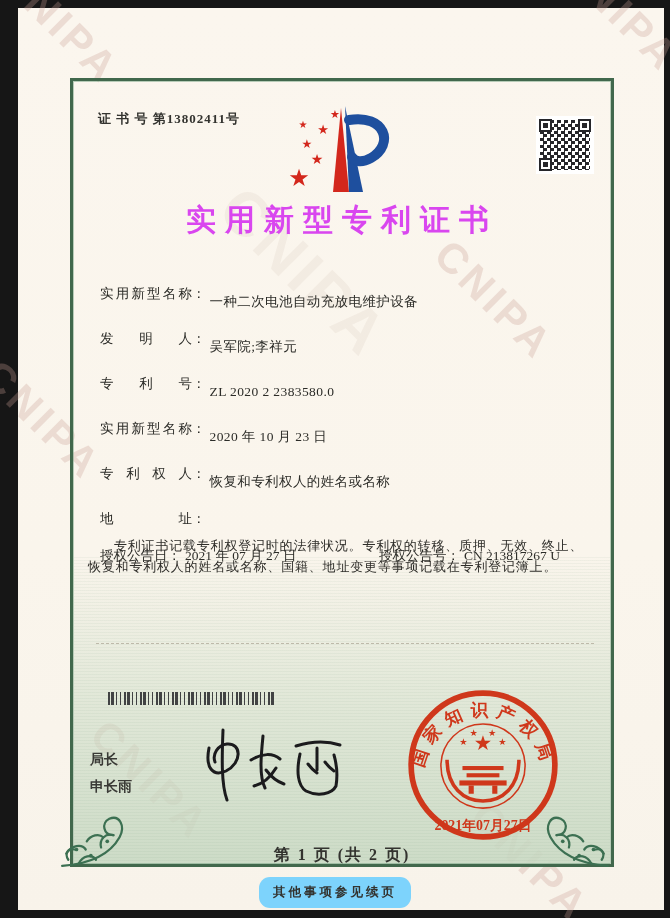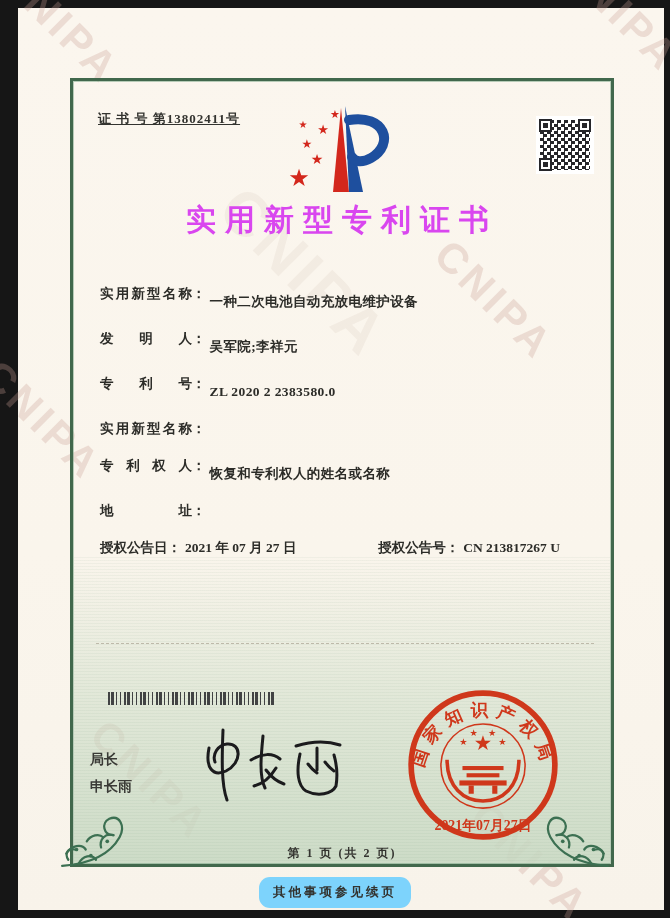--- a/index.html
+++ b/index.html
@@ -39,42 +39,42 @@
   }
   .corner-ornament{position:absolute;width:82px;height:82px;z-index:4;}
   .corner-ornament.flip{transform:scaleX(-1);}
   .dashed-sep{
     position:absolute;left:96px;top:643px;width:498px;height:0;
     border-top:1px dashed rgba(135,125,105,0.45);z-index:3;
   }
   
   .cert-no{
     position:absolute;left:98px;top:110px;z-index:3;
-    font-size:13px;font-weight:bold;letter-spacing:1px;color:#33332f;text-decoration:underline;
+    font-size:13px;font-weight:bold;letter-spacing:1px;color:#33332f;
   }
   .logo{position:absolute;left:283px;top:102px;width:122px;height:98px;z-index:3;}
   .qr{
     position:absolute;left:536px;top:116px;width:58px;height:58px;z-index:3;
     background:#fff;padding:4px;box-sizing:border-box;
   }
   .qr-grid{
     position:relative;width:100%;height:100%;
     background:
       repeating-conic-gradient(#26262a 0% 25%, rgba(0,0,0,0) 0% 50%) 0 0/7px 7px;
   }
   .finder{position:absolute;width:13px;height:13px;border:2.5px solid #26262a;background:#fff;box-sizing:border-box;}
   .finder::after{content:"";position:absolute;left:2px;top:2px;right:2px;bottom:2px;background:#26262a;}
   .finder.tl{left:-1px;top:-1px}.finder.tr{right:-1px;top:-1px}.finder.bl{left:-1px;bottom:-1px}
   .title{
     position:absolute;left:70px;top:200px;width:544px;z-index:3;
     text-align:center;font-size:30px;font-weight:bold;letter-spacing:9px;color:#d946ef;
   }
   
   .fields{position:absolute;left:100px;top:284px;width:486px;z-index:3;
-    font-size:13.5px;font-weight:700;color:#2c2c28;}
+    font-size:13.5px;font-weight:400;color:#2c2c28;}
   .frow{display:flex;margin-bottom:17px;line-height:20px;}
   .flabel{width:92px;flex:none;text-align:justify;text-align-last:justify;}
   .fcolon{flex:none;padding-right:4px;}
   .fvalue{flex:1;letter-spacing:0.4px;margin-top:8px;}
   .pair{display:flex;}
   .pair .flabel{width:auto;text-align-last:auto;}
   .pair-right{margin-left:auto;padding-right:26px;justify-content:space-between;}
   
   .paras{position:absolute;left:88px;top:536px;width:498px;z-index:3;
     font-size:13px;line-height:20.5px;color:#2e2d29;letter-spacing:0.8px;}
@@ -89,21 +89,21 @@
       #26262a 12px 13px,rgba(0,0,0,0) 13px 16px);
     opacity:.85;
   }
   .director{position:absolute;left:90px;top:746px;z-index:3;
     font-family:"Liberation Sans","DejaVu Sans",sans-serif;
     font-size:14px;font-weight:bold;color:#3a3a36;line-height:27px;}
   .signature{position:absolute;left:196px;top:722px;z-index:3;}
   .seal{position:absolute;left:406px;top:688px;width:154px;height:154px;z-index:5;opacity:.95;}
   .page-note{
     position:absolute;left:70px;top:845px;width:544px;z-index:4;
-    text-align:center;font-size:12px;color:#33332f;letter-spacing:2px;font-weight:600;
+    text-align:center;font-size:16px;color:#33332f;letter-spacing:2px;font-weight:600;
   }
   .continuation{
     position:absolute;left:0;top:877px;width:670px;z-index:3;text-align:center;
   }
   .continuation span{
     display:inline-block;background:#7dd3fc;padding:7px 14px;
     font-size:12.5px;font-weight:600;letter-spacing:3px;color:#33332f;border-radius:11px;
   }
 </style>
 </head>
@@ -198,20 +198,21 @@
     <span class="fvalue">吴军院;李祥元</span>
   </div>
   <div class="frow">
     <span class="flabel">专利号</span>
       <span class="fcolon">：</span>
     <span class="fvalue">ZL 2020 2 2383580.0</span>
   </div>
   <div class="frow">
     <span class="flabel">实用新型名称</span>
       <span class="fcolon">：</span>
+    <span class="fvalue">2020 年 10 月 23 日</span>
   </div>
   <div class="frow">
     <span class="flabel">专利权人</span>
       <span class="fcolon">：</span>
     <span class="fvalue">恢复和专利权人的姓名或名称</span>
   </div>
   <div class="frow">
     <span class="flabel">地址</span>
       <span class="fcolon">：</span>
   </div>
@@ -223,20 +224,21 @@
     </span>
     <span class="pair pair-right">
       <span class="flabel">授权公告号</span>
         <span class="fcolon">：</span>
       <span>CN 213817267 U</span>
     </span>
   </div>
 </div>
 
 <div class="paras">
+  <p>专利证书记载专利权登记时的法律状况。专利权的转移、质押、无效、终止、恢复和专利权人的姓名或名称、国籍、地址变更等事项记载在专利登记簿上。</p>
 </div>
 
 <div class="barcode"></div>
 
 <div class="director">
   <div>局长</div>
   <div>申长雨</div>
 </div>
 
 <div class="signature">

